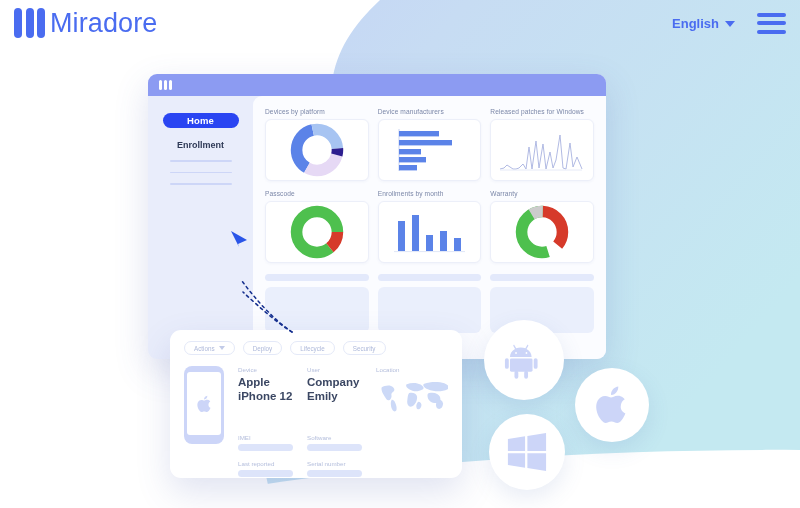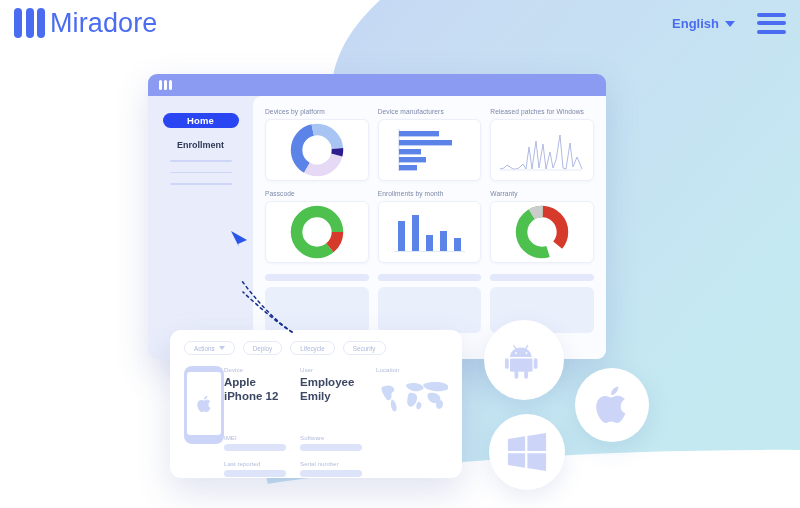--- a/index.html
+++ b/index.html
@@ -106,21 +106,21 @@
                 border-top: 4px solid #c2cbe8; }
   #device-main { display: flex; margin-top: 11px; }
   #phone {
     width: 40px; height: 78px; border-radius: 8px; background: #ccd5f8; flex: none;
     position: relative; display: flex; align-items: center; justify-content: center;
   }
   #phone .screen {
     position: absolute; left: 3px; right: 3px; top: 6px; bottom: 9px; background: #fff; border-radius: 3px;
     display: flex; align-items: center; justify-content: center;
   }
-  #device-fields { flex: 1; display: grid; grid-template-columns: 1fr 1fr auto; column-gap: 14px; }
+  #device-fields { flex: 1; display: grid; grid-template-columns: 1fr 1fr auto; column-gap: 14px; padding-left: 14px; }
   .fld-label { font-size: 6.2px; color: #b4bedc; margin-bottom: 3px; }
   .fld-value { font-size: 11.5px; color: #3b4763; font-weight: 700; line-height: 1.18; }
   .fld-ph { height: 7px; border-radius: 4px; background: #dde4fa; }
   .sub-block { margin-top: 14px; }
   .sub-block2 { margin-top: 9px; }
   #map-col { width: 72px; }
 
   
   .plat-circle {
     position: absolute; border-radius: 50%; background: #fff; z-index: 35;
@@ -331,21 +331,21 @@
         </div>
       </div>
 
       <div id="device-fields">
         <div>
           <div class="fld-label">Device</div>
           <div class="fld-value">Apple iPhone 12</div>
         </div>
         <div>
           <div class="fld-label">User</div>
-          <div class="fld-value">Employee Emily</div>
+          <div class="fld-value">Company Emily</div>
         </div>
         <div id="map-col">
           <div class="fld-label">Location</div>
           <svg width="72" height="40" viewBox="0 0 200 104">
             <g fill="#ccd9f7">
               <path d="M16 28c6-4 14-6 22-5 5 1 9 4 12 8 2 3 1 7-2 9-4 2-6 6-5 10 1 5-1 10-5 13-3 2-7 1-9-2-4-6-8-12-11-18-2-5-4-11-2-15z"></path>
               <path d="M44 62c4 1 7 4 9 8 3 6 5 13 4 20-1 4-5 6-8 4-4-3-6-8-7-13-1-6-2-12 2-19z"></path>
               <path d="M84 20c10-4 21-5 31-3 6 1 12 4 16 9 2 3 1 7-2 8-6 3-12 5-18 5-7 0-13-3-19-6-5-3-10-7-8-13z"></path>
               <path d="M92 44c6-2 12-1 17 2 4 3 6 8 5 13-1 7-4 14-9 19-4 4-10 5-14 2-4-4-5-10-4-16 1-7 1-15 5-20z"></path>
               <path d="M134 18c14-5 29-6 44-4 8 1 16 4 22 9 3 3 3 8-1 10-8 4-17 6-26 6-10 0-20-2-29-6-5-2-10-5-12-9-1-3-1-5 2-6z"></path>

